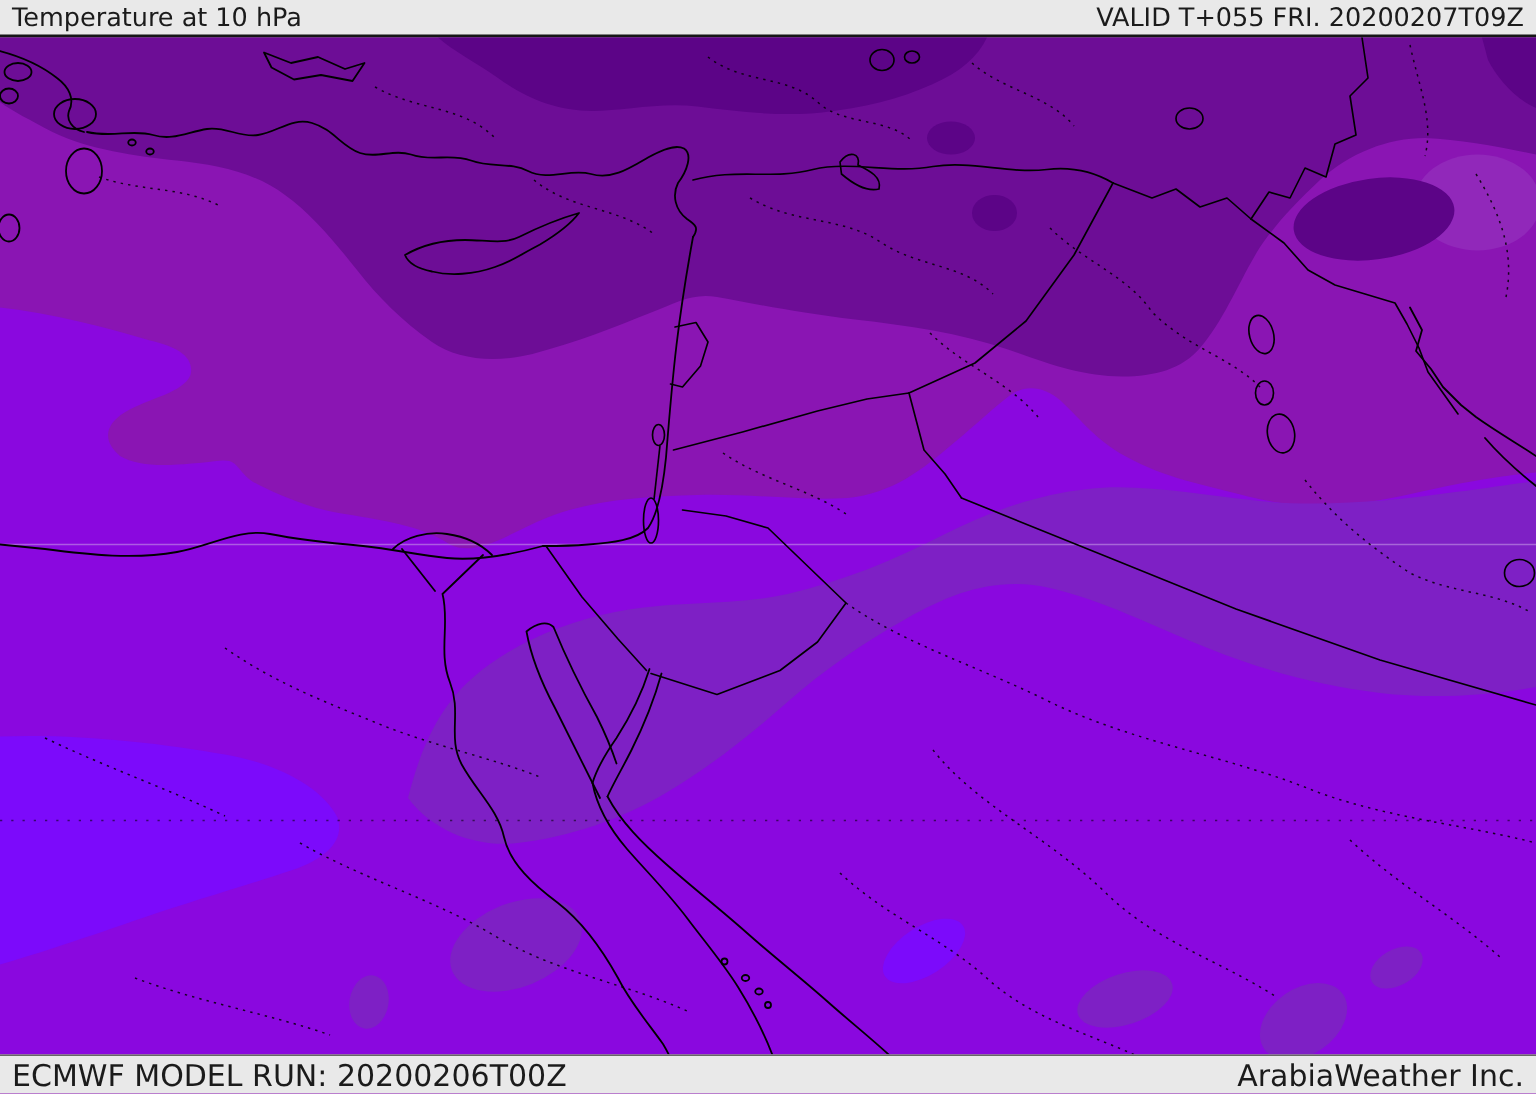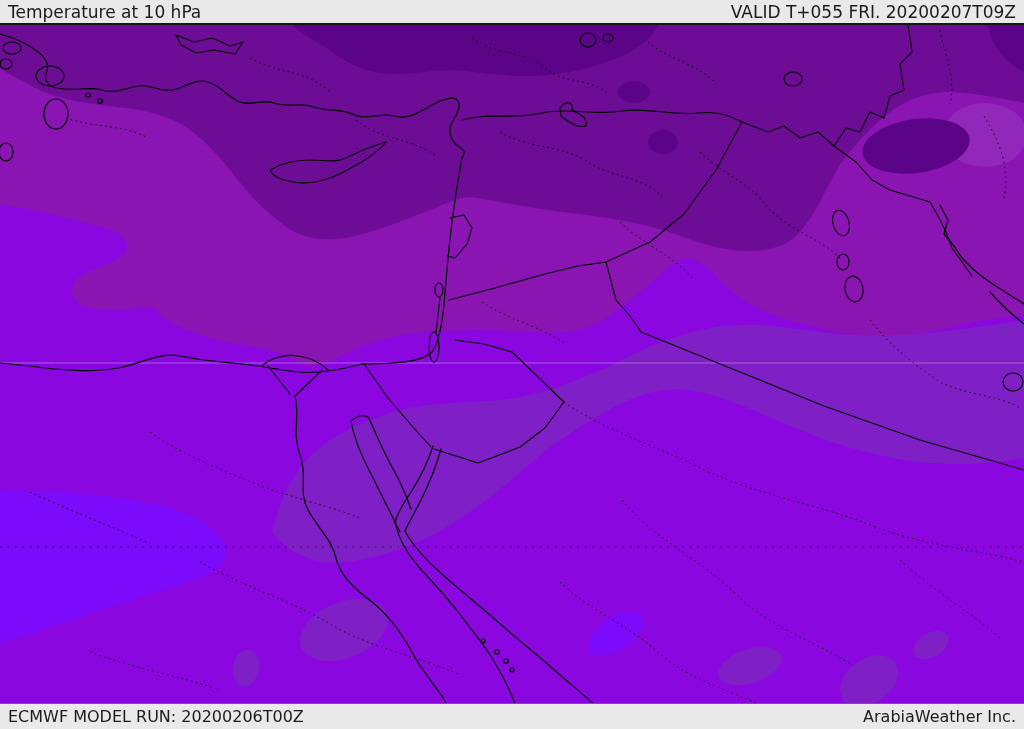--- a/index.html
+++ b/index.html
@@ -13,21 +13,21 @@
     display:flex;justify-content:space-between;align-items:center;
     padding:0 8px;
   }
   .bar .txt{white-space:nowrap;}
   #header{
     top:0;height:25px;border-bottom:2px solid #161616;
     font-size:17px;
   }
   #footer{
     bottom:0;height:26px;border-top:1px solid #666;
-    font-size:16px;
+    font-size:20px;
   }
   #map-svg{position:absolute;top:25px;left:0;}
   .coast{fill:none;stroke-width:1.2;stroke-linejoin:round;stroke-linecap:round;}
   .border{fill:none;stroke-width:1.1;stroke-linejoin:round;stroke-linecap:round;}
   .admin{fill:none;stroke-width:1;stroke-dasharray:1.6 3.4;opacity:.85;}
   .lake{fill:none;stroke-width:1.1;}
 </style>
 </head>
 <body>
 

